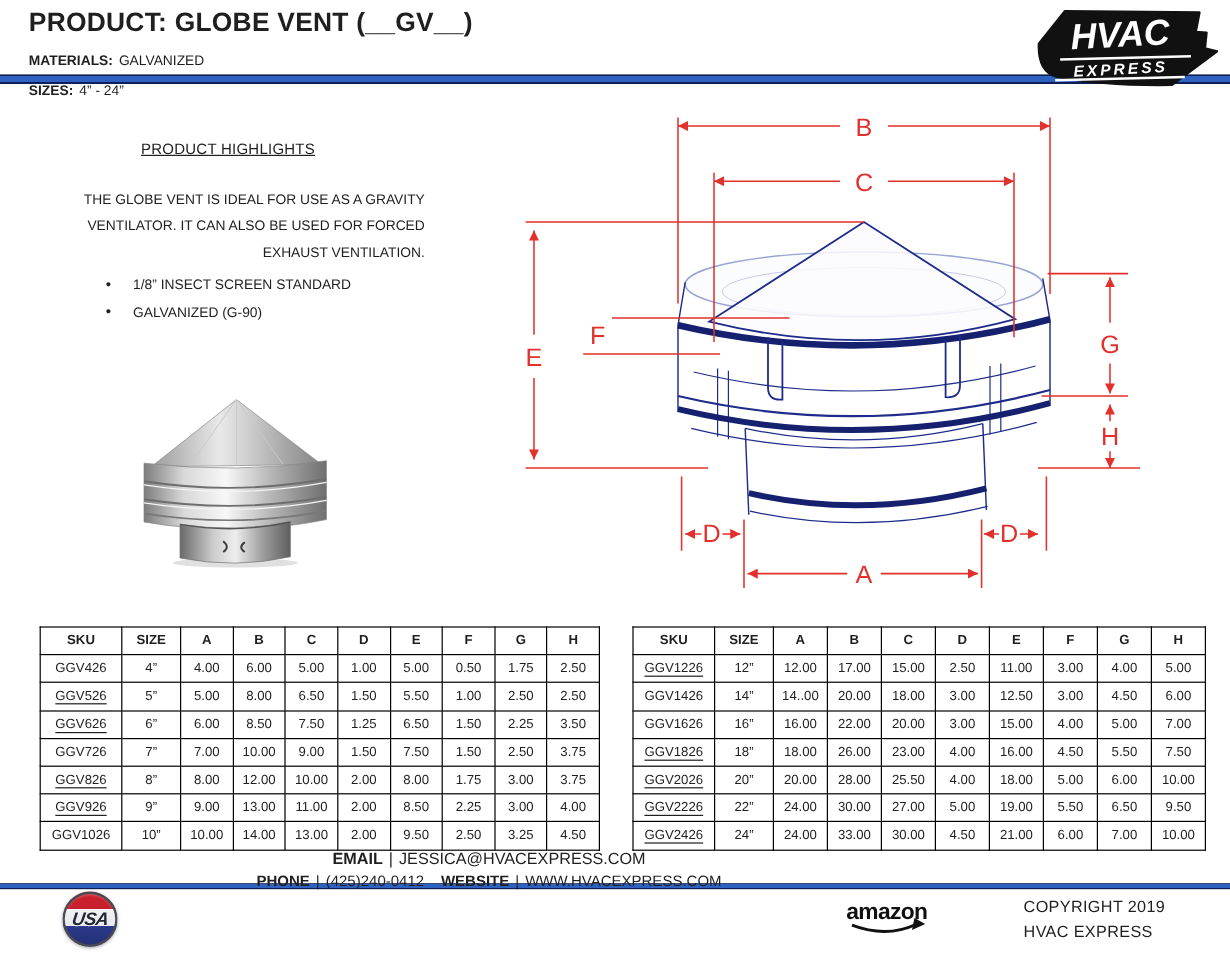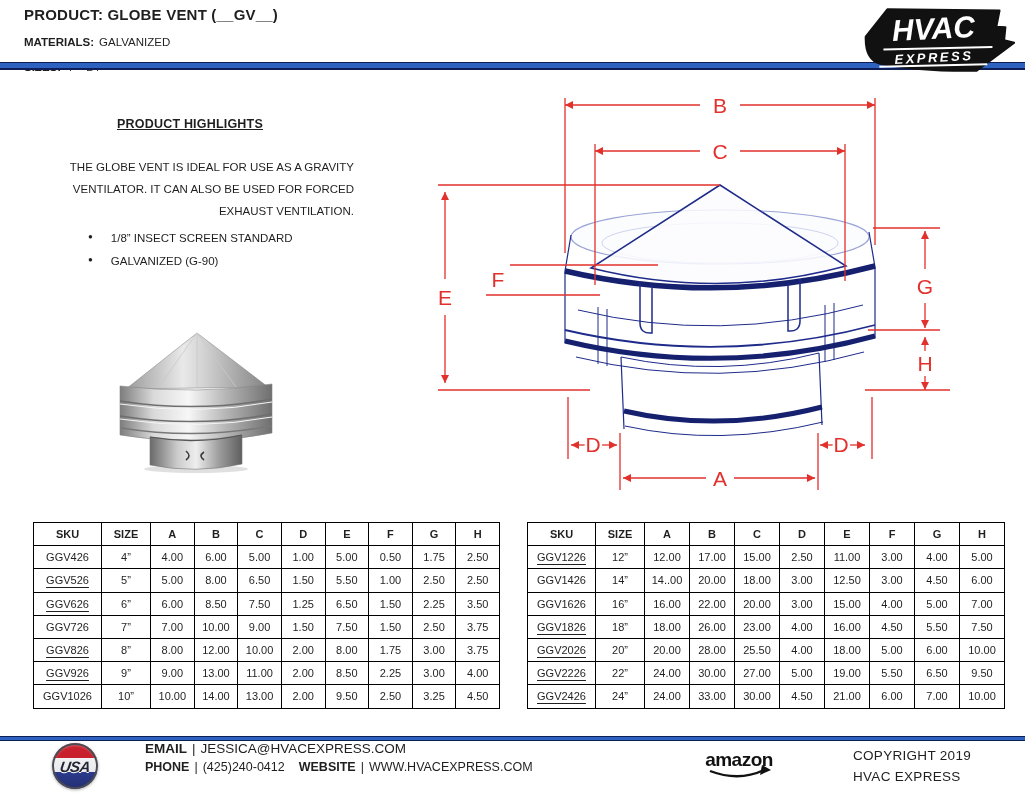--- a/index.html
+++ b/index.html
@@ -2,32 +2,32 @@
 <html><head>
 <meta charset="utf-8">
 <style>
   html,body { margin:0; padding:0; background:#ffffff; }
   .page {
     position:relative; width:1025px; height:796px; background:#fff;
     font-family:"Liberation Sans", sans-serif; color:#1f1f1f; overflow:hidden;
   }
   
   .hdr { position:absolute; left:24px; top:6px; }
-  .hdr .line1 { font-size:15px; font-weight:bold; letter-spacing:0.2px; }
+  .hdr .line1 { font-size:22px; font-weight:bold; letter-spacing:0.2px; }
   .hdr .sub { font-size:11.5px; margin-top:13px; }
   .hdr .sub .lbl { font-weight:bold; }
   .hdr .sub .val { margin-left:5px; }
   .rule { position:absolute; left:0; width:1025px;
     background:linear-gradient(180deg,#0d1f55 0%,#0d1f55 18%,#2e62c0 18%,#2e62c0 80%,#0d1f55 80%,#0d1f55 100%); }
   .rule-top { top:62px; height:8px; }
   .rule-bottom { top:736px; height:5px; }
   .logo { position:absolute; top:2px; right:10px; }
   
   .hl-title { position:absolute; left:20px; top:117px; width:340px; text-align:center;
-    font-size:12.5px; font-weight:bold; text-decoration:underline; letter-spacing:0.2px; }
+    font-size:12.5px; font-weight:normal; text-decoration:underline; letter-spacing:0.2px; }
   .hl-desc { position:absolute; left:32px; top:156px; width:322px; text-align:right;
     font-size:11.5px; line-height:22px; }
   .bullets { position:absolute; left:88px; top:226px; }
   .bullet { display:flex; align-items:center; height:23px; font-size:11.5px; }
   .bullet .dot { font-size:8px; margin-right:18px; position:relative; top:-1px; }
   .photo { position:absolute; left:100px; top:323px; }
   
   .diagram { position:absolute; left:428px; top:85px; }
   .dim-label { font-size:21px; fill:#e2312d; paint-order:stroke; stroke:#ffffff; stroke-width:5px; }
   
@@ -41,21 +41,21 @@
   table.spec col.c-sku { width:68px; } table.spec col.c-size { width:49px; }
   .squiggle { text-decoration-line:underline; text-decoration-style:wavy;
     text-decoration-color:#e77a72; text-decoration-thickness:1px; text-underline-offset:3px;text-decoration:underline; }
   
   .usa-badge { position:absolute; left:52px; top:743px; width:46px; height:46px; border-radius:50%;
     background:linear-gradient(180deg,#c8202c 0%,#c8202c 32%,#f2f2f4 32%,#e8e8ee 62%,#2b3a8c 62%,#232f74 100%);
     box-shadow:inset 0 0 0 2px #4a4a52, inset 0 2px 3px rgba(255,255,255,.5), 0 1px 3px rgba(0,0,0,.35);
     display:flex; align-items:center; justify-content:center; }
   .usa-badge .usa-txt { font-style:italic; font-weight:bold; font-size:15px; color:#232733;
     transform:skewX(-8deg); text-shadow:0 1px 0 #fff; letter-spacing:-0.5px; }
-  .contact { position:absolute; left:145px; top:741px; width:525px; }
+  .contact { position:absolute; left:145px; top:708px; width:525px; text-align:center; }
   .contact .l1 { font-size:13.5px; }
   .contact .l2 { font-size:12.5px; margin-top:4px; }
   .contact .lbl { font-weight:bold; }
   .contact .sep { margin:0 5px; }
   .contact .gap { display:inline-block; width:14px; }
   .amazon { position:absolute; left:694px; top:749px; width:90px; text-align:left; }
   .copyright { position:absolute; left:853px; top:745px; width:156px; text-align:left;
     font-size:13.5px; line-height:21px; letter-spacing:0.3px; }
 </style>
 </head>

